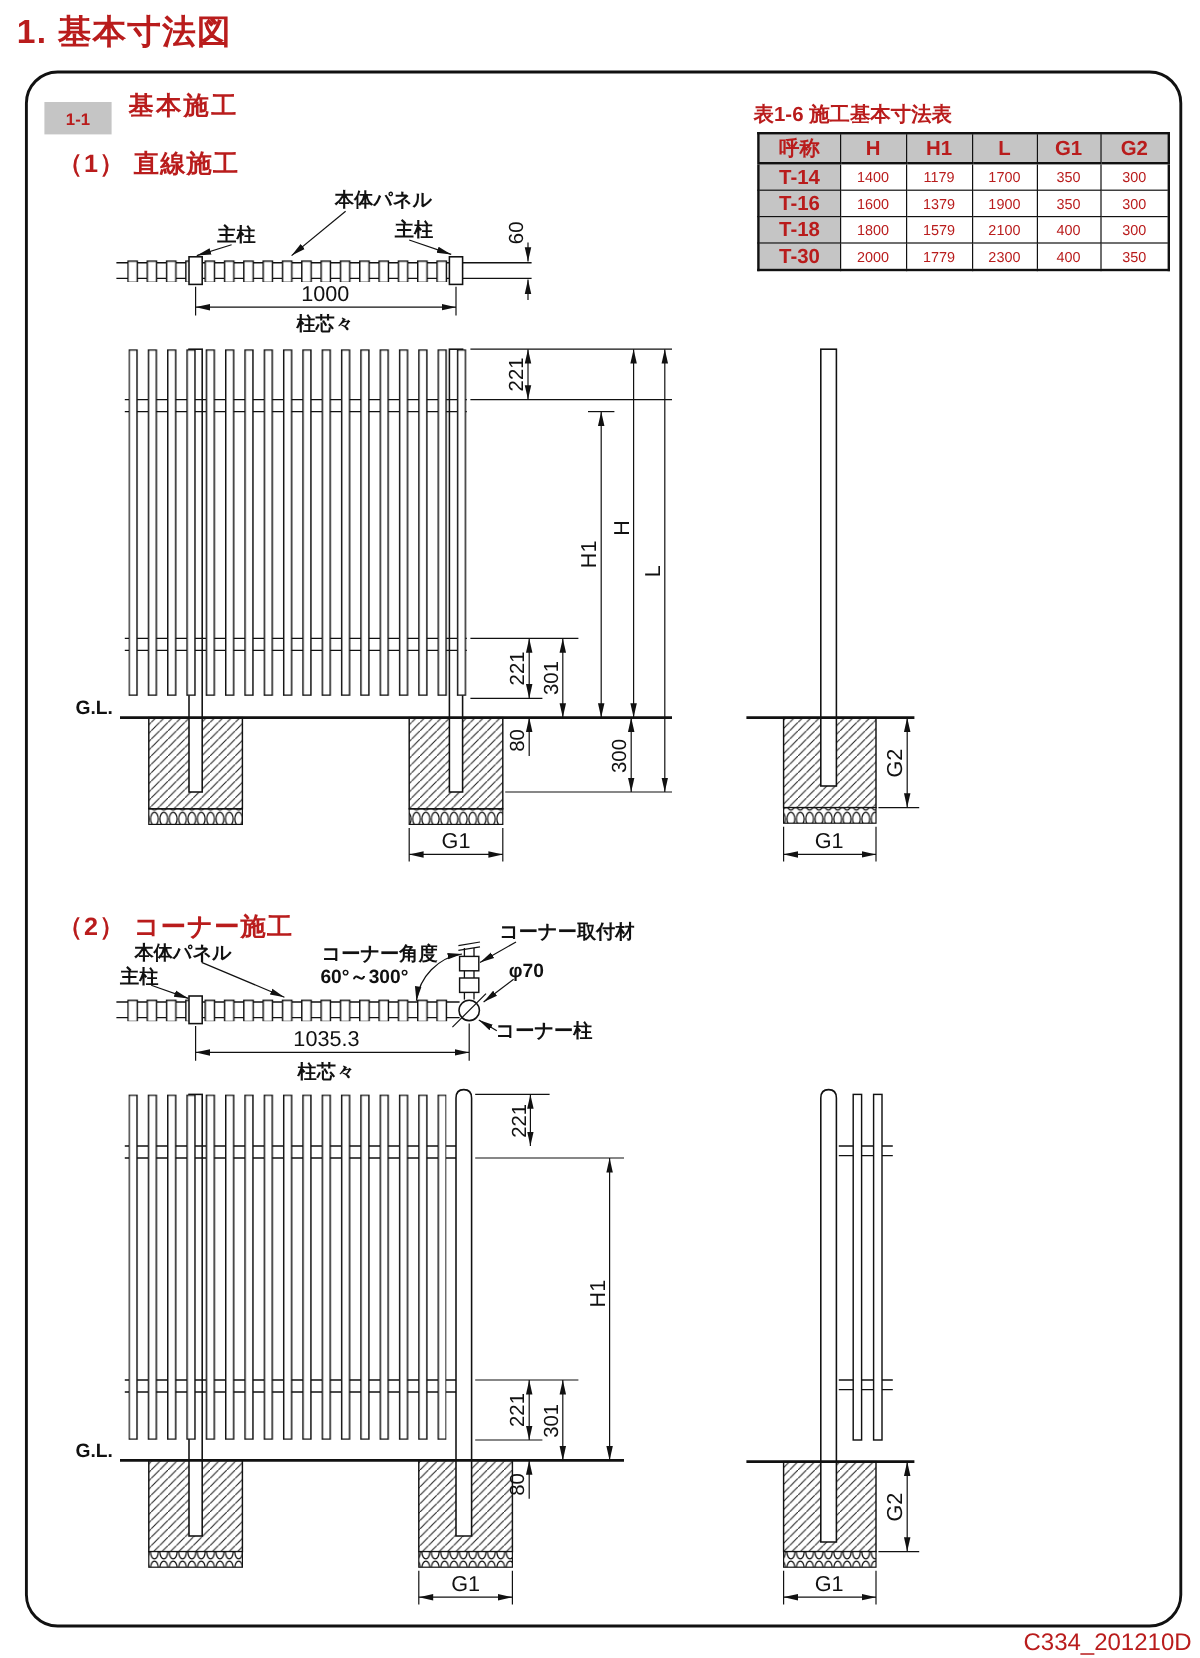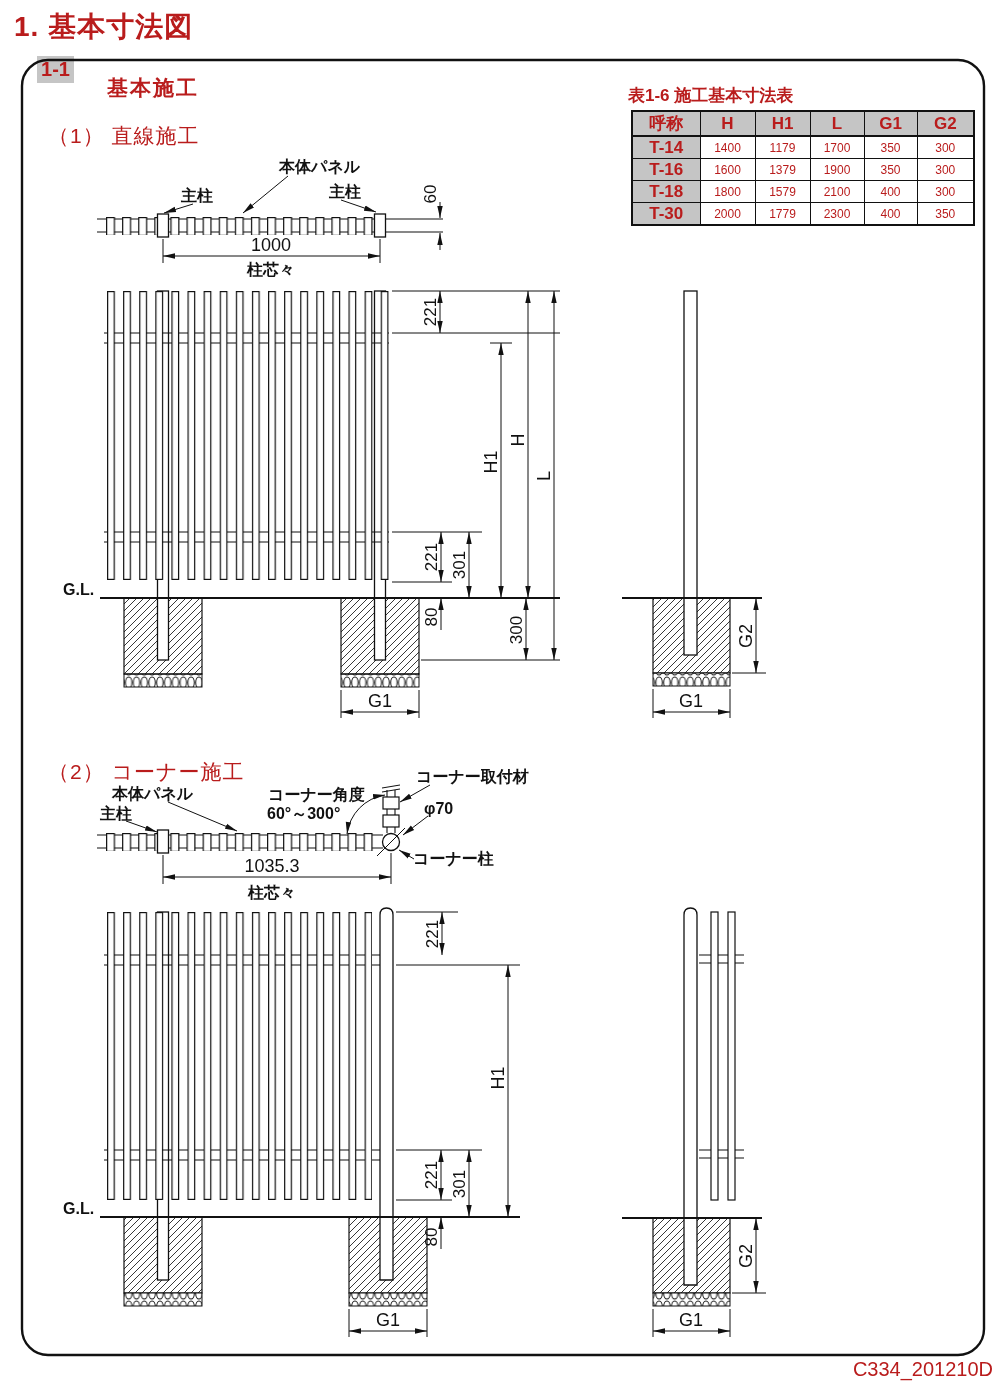--- a/index.html
+++ b/index.html
@@ -1,23 +1,23 @@
 <!DOCTYPE html>
 <html><head>
 <meta charset="utf-8">
 <style>
   html,body{margin:0;padding:0;background:#fff;}
   .sheet{position:relative;width:1000px;height:1382px;background:#fff;overflow:hidden;
          font-family:"Liberation Sans",sans-serif;color:#b91c1c;}
   .abs{position:absolute;}
   .main-title{left:14px;top:8px;font-size:28px;font-weight:bold;letter-spacing:1px;}
-  .badge{left:37px;top:56px;width:37px;height:27px;background:#c5c5c5;
-         font-size:20px;font-weight:bold;display:flex;align-items:center;justify-content:center;}
+  .badge{left:37px;top:85px;width:56px;height:27px;background:#c5c5c5;
+         font-size:14px;font-weight:bold;display:flex;align-items:center;justify-content:center;}
   .sec-title{left:107px;top:74px;font-size:21px;font-weight:bold;letter-spacing:2px;}
-  .sub-head{font-size:21px;font-weight:normal;letter-spacing:1px;}
+  .sub-head{font-size:21px;font-weight:bold;letter-spacing:1px;}
   .tbl-title{left:628px;top:84px;font-size:17px;font-weight:bold;}
   .doc-code{right:7px;top:1358px;font-size:20px;}
   table.spec{position:absolute;left:631px;top:110px;border-collapse:collapse;
              border:2px solid #111;table-layout:fixed;width:342px;padding-left:41px;}
   table.spec th,table.spec td{border:1px solid #111;text-align:center;padding:0;height:21px;
              font-size:12px;}
   table.spec th{background:#c5c5c5;font-weight:bold;font-size:17px;border-bottom:2px solid #111;}
   table.spec td.rowhead{background:#c5c5c5;font-weight:bold;font-size:17px;}
   svg{position:absolute;left:0;top:0;}
   svg text{font-family:"Liberation Sans",sans-serif;fill:#111;}

